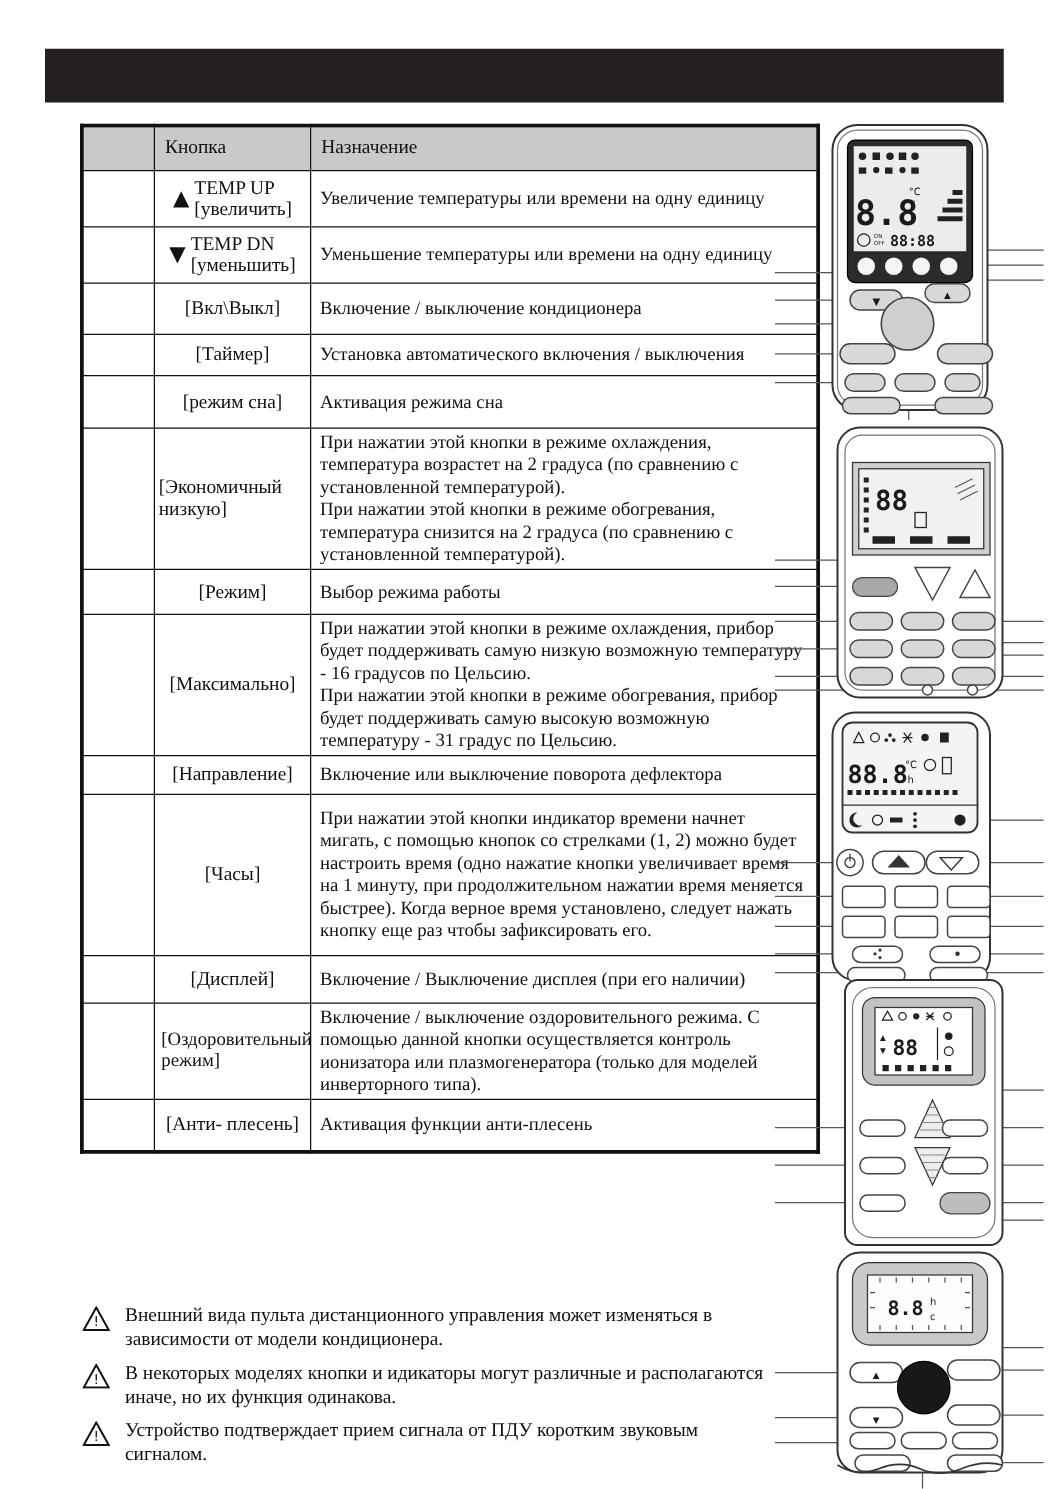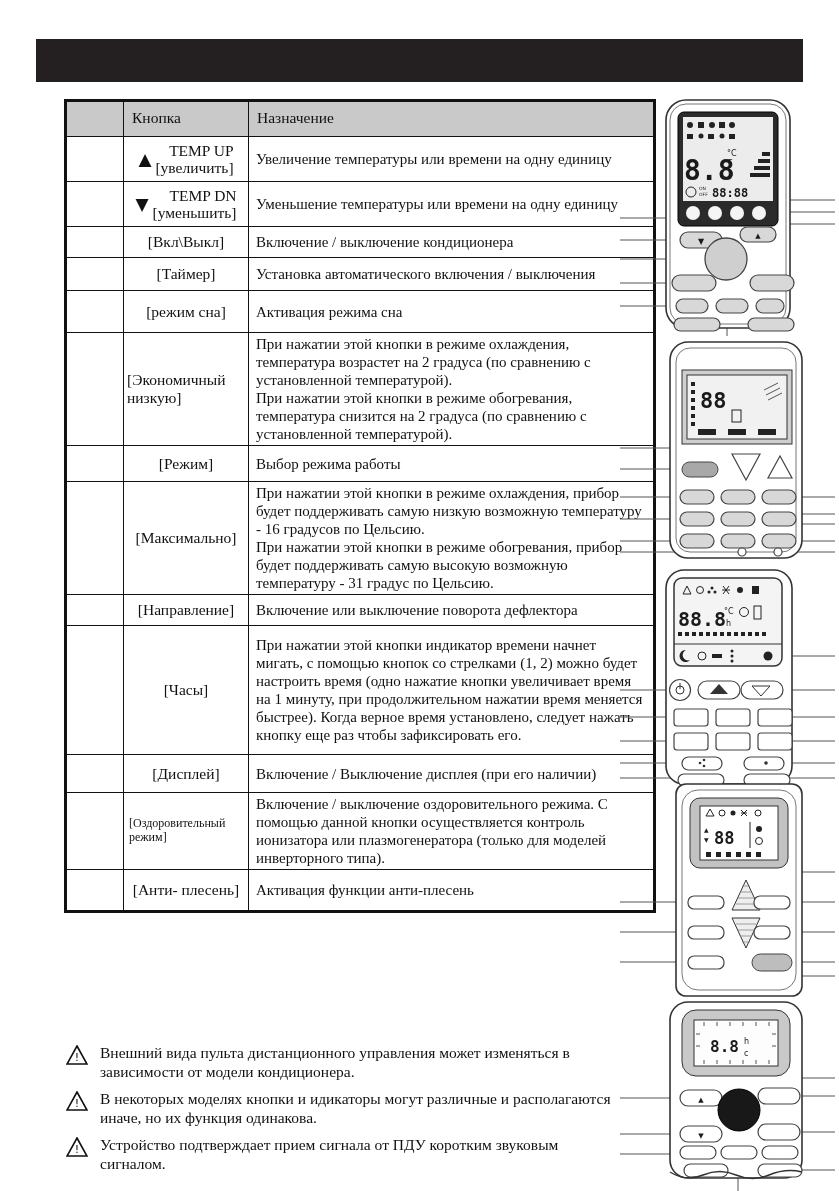--- a/index.html
+++ b/index.html
@@ -12,24 +12,24 @@
   
   .tbl{
     position:absolute;left:64px;top:99px;width:556px;
     border-collapse:collapse;border:3px solid #111;
     table-layout:fixed;
   }
   .tbl td{border:1px solid #111;vertical-align:middle;padding:1px 3px;overflow:hidden}
   .col1{width:44px}.col2{width:112px}.col3{width:392px}
   .hdr td{background:#c9c9c9;font-size:15.5px;padding:7px 4px 9px 8px;vertical-align:top}
   .blabel{display:block;text-align:center;font-size:15.5px;line-height:1.15}
-  .blabel.small{font-size:12px;text-align:left;padding-left:2px}
+  .blabel.small{font-size:15px;text-align:left;padding-left:2px}
   .two-line-wrap{display:flex;align-items:center;justify-content:center;gap:4px}
   .arrow-glyph{font-family:"DejaVu Sans", sans-serif;font-size:17px;line-height:1}
-  .two-line{display:flex;flex-direction:column;text-align:right;font-size:15.5px;line-height:1.12}
+  .two-line{display:flex;flex-direction:column;text-align:left;font-size:15.5px;line-height:1.12}
   .desc{font-size:15px;line-height:1.2;white-space:pre-line;padding:1px 4px;display:block}
   
   .notes{position:absolute;left:66px;top:1043px;width:556px;display:flex;flex-direction:column;gap:7px}
   .note{display:flex;gap:10px;font-size:15.5px;line-height:1.25}
   .note .tri{flex:0 0 24px;padding-top:2px}
   
   .remote{position:absolute;left:620px}
   .r1{top:96px}.r2{top:336px}.r3{top:566px}.r4{top:780px}.r5{top:1000px}
   svg .ln{stroke:#555;stroke-width:1;fill:none}
   svg .body{fill:#fff;stroke:#333;stroke-width:1.6}
@@ -77,21 +77,21 @@
           <span>TEMP DN</span>
           <span>[уменьшить]</span>
         </span>
       </div>
     </td>
     <td class="col3">
           <span class="desc">Уменьшение температуры или времени на одну единицу</span>
         </td>
   </tr>
 
-  <tr style="height:31px">
+  <tr style="height:41px">
     <td class="col1"></td>
     <td class="col2">
           <span class="blabel">[Вкл\Выкл]</span>
         </td>
     <td class="col3">
           <span class="desc">Включение / выключение кондиционера</span>
         </td>
   </tr>
 
 

